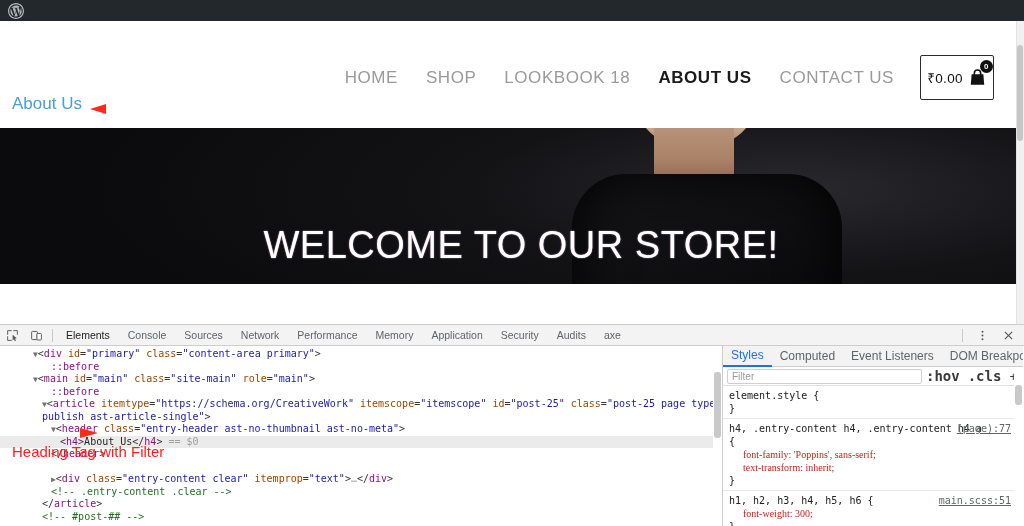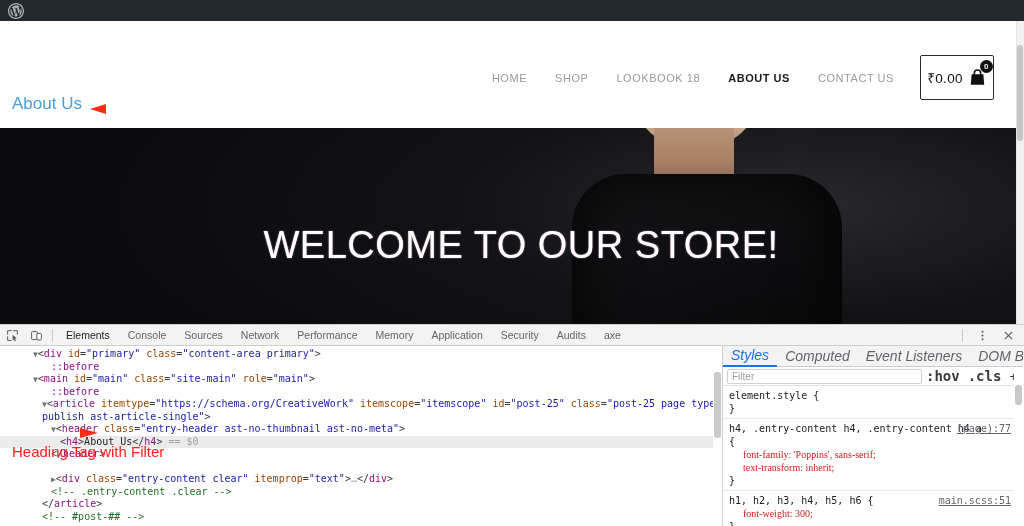--- a/index.html
+++ b/index.html
@@ -30,21 +30,21 @@
     background: #fff; overflow: hidden;
   }
   .site-header {
     position: relative; width: 1016px; height: 89px; background: #fff;
   }
   .nav-wrap {
     position: absolute; right: 22px; top: 34px;
     display: flex; align-items: center; gap: 0;
   }
   .nav-item {
-    font-size: 11px; letter-spacing: .55px;
+    font-size: 17px; letter-spacing: .55px;
     color: #9a9a9a; padding: 0 14px; text-decoration: none;
     white-space: nowrap; font-weight: 400;
   }
   .nav-item.active { color: #1a1a1a; font-weight: 700; }
   .cart-box {
     position: relative; margin-left: 12px;
     border: 1px solid #2b2b2b; border-radius: 2px;
     width: 74px; height: 45px;
     display: flex; align-items: center; justify-content: center; gap: 5px;
   }
@@ -61,21 +61,21 @@
   .page-title-row { position: relative; padding-left: 12px; margin-top: -16px; }
   .page-title {
     font-size: 17px; color: #4a9fd4; font-weight: 400; display:inline-block;
   }
   .title-arrow {
     position: absolute; left: 90px; top: 9px; width: 88px; height: 12px;
   }
 
   
   .hero {
-    position: relative; width: 1016px; height: 196px; margin-top: 14px;
+    position: relative; width: 1016px; height: 156px; margin-top: 14px;
     overflow: hidden;
     background:
       radial-gradient(ellipse 70% 120% at 78% 40%, #2a2a2e 0%, #131316 45%, #0b0b0d 100%),
       linear-gradient(100deg, #0d0d10 0%, #1b1b1f 55%, #0a0a0c 100%);
   }
   .hero-figure {
     position: absolute; right: 150px; top: -40px; width: 330px; height: 300px;
   }
   .hero-neck {
     position: absolute; left: 118px; top: 0; width: 80px; height: 120px;
@@ -186,21 +186,21 @@
     position:absolute; right:1px; top:26px; width:7px; height:66px;
     background:#c9c9c9; border-radius:3px;
   }
 
   
   .styles-pane { width: 300px; background: #fff; position: relative; overflow: hidden; }
   .styles-tabs {
     display:flex; align-items:center; height:21px; border-bottom:1px solid #cdcdcd;
     background:#f3f3f3;
   }
-  .st-tab { font-size:14px; color:#5f6368; padding:0 8px; height:21px; display:flex; align-items:center; white-space:nowrap;font-style:italic;}
+  .st-tab { font-size:12px; color:#5f6368; padding:0 8px; height:21px; display:flex; align-items:center; white-space:nowrap;}
   .st-tab.active { color:#1a73e8; border-bottom:2px solid #1a73e8; height:21px; }
   .st-more { font-size:11px; color:#5f6368; padding:0 6px; }
 
   .filter-row {
     display:flex; align-items:center; height:19px;
     border-bottom:1px solid #e0e0e0; padding: 0 2px;
   }
   .filter-input {
     flex:1; height:15px; margin-left:2px;
     border:1px solid #d0d0d0; background:#fff; border-radius:2px;

